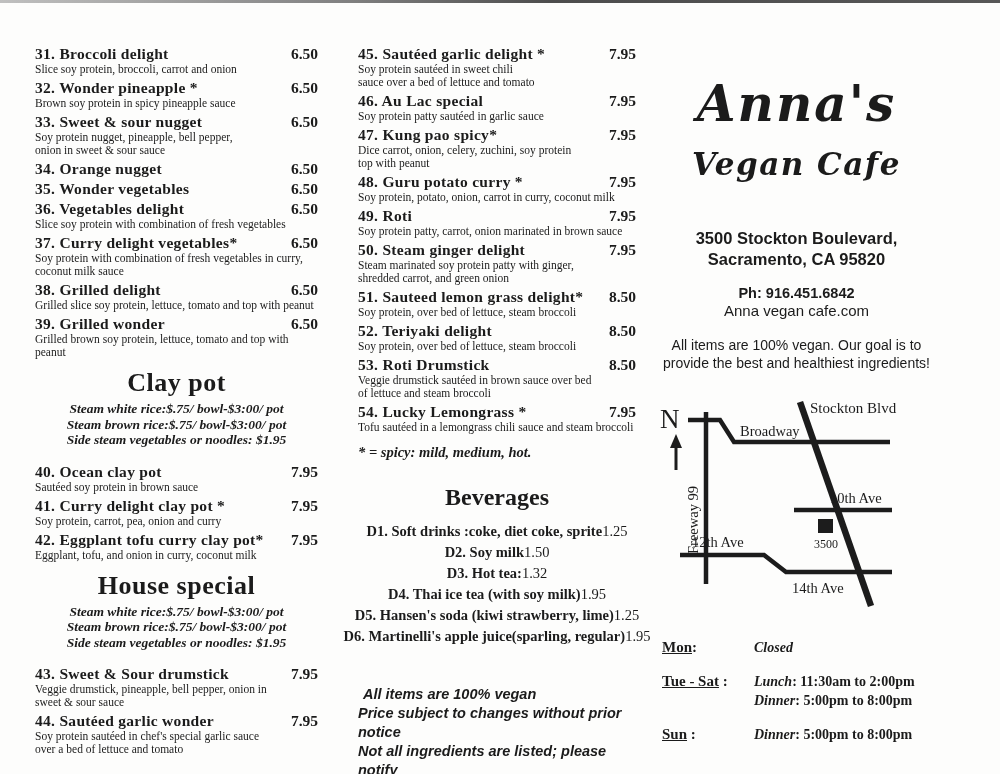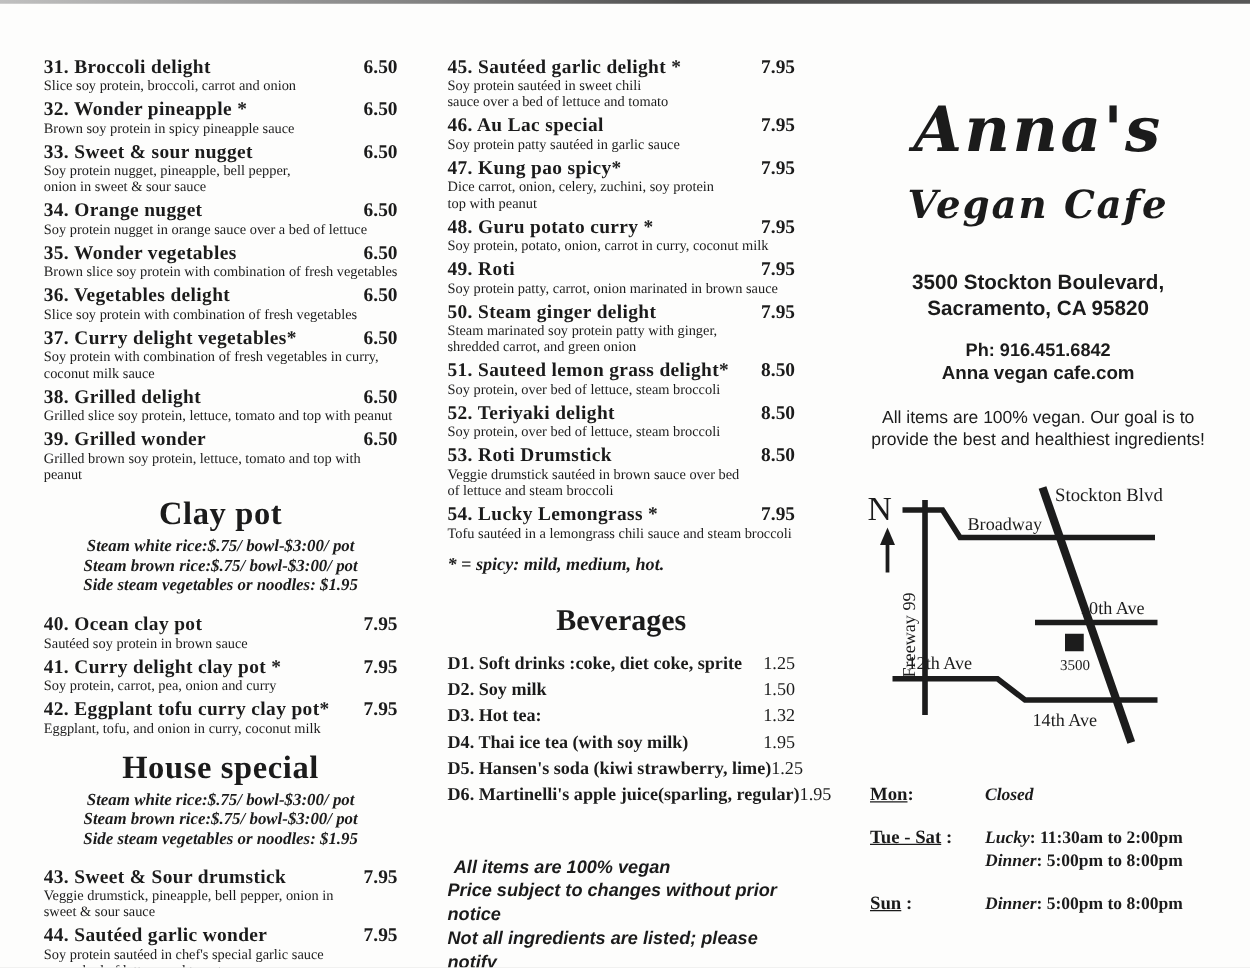--- a/index.html
+++ b/index.html
@@ -14,51 +14,51 @@
     font-family: "Liberation Serif", "DejaVu Serif", serif;
   }
   .scan-line {
     position: absolute; top: 0; left: 0; width: 100%; height: 3px;
     background: linear-gradient(to right, #b5b5b5, #6a6a6a 35%, #2e2e2e 55%, #3a3a3a);
     opacity: 0.85;
   }
   
   .col-left  { position: absolute; left: 35px;  top: 44px; width: 283px; }
   .col-mid   { position: absolute; left: 358px; top: 44px; width: 278px; }
-  .col-right { position: absolute; left: 683px; top: 58px; width: 295px; text-align: center; }
+  .col-right { position: absolute; left: 649px; top: 58px; width: 295px; text-align: center; }
 
   
   .mi { margin-bottom: 1px; }
   .mi-row { display: flex; justify-content: space-between; align-items: center; line-height: 19px; }
   .mi-name { font-weight: bold; font-size: 15.5px; letter-spacing: 0.3px; white-space: nowrap; }
   .mi-price { font-weight: bold; font-size: 15.5px; }
   .mi-desc { font-size: 11.5px; line-height: 13px; white-space: pre-line; margin-bottom: 2px; }
 
   
   .sec-title { text-align: center; font-weight: bold; font-size: 26px; line-height: 30px; margin: 9px 0 3px; letter-spacing: 0.5px; }
   .sec-note  { text-align: center; font-weight: bold; font-style: italic; font-size: 13.5px; line-height: 15.5px; }
   .sec-items { margin-top: 14px; }
 
   
   .spicy-note { font-weight: bold; font-style: italic; font-size: 14.5px; margin-top: 10px; }
   .bev-title { text-align: center; font-weight: bold; font-size: 24px; line-height: 28px; margin: 22px 0 10px; }
-  .bev-row { display: flex; justify-content: space-between; align-items: baseline; line-height: 21px; }
+  .bev-row { display: flex; justify-content: center; align-items: baseline; line-height: 21px; }
   .bev-name { font-weight: bold; font-size: 14.5px; white-space: nowrap; }
   .bev-price { font-weight: normal; font-size: 14.5px; }
 
   
   .disclaimer { margin-top: 38px; font-family: "Liberation Sans", "DejaVu Sans", sans-serif; font-weight: bold; font-style: italic; font-size: 14.5px; line-height: 19px; }
   .disclaimer .d0 { padding-left: 5px; }
 
   
   .r-title1 { font-family: "DejaVu Serif", serif; font-weight: bold; font-style: italic; font-size: 50px; line-height: 56px; letter-spacing: 2px; margin-top: 18px; }
   .r-title2 { font-family: "DejaVu Serif", serif; font-weight: bold; font-style: italic; font-size: 31px; line-height: 40px; letter-spacing: 1.5px; margin-top: 12px; }
-  .r-addr { font-family: "Liberation Sans", sans-serif; font-weight: bold; font-size: 16.5px; line-height: 21px; margin-top: 32px; }
+  .r-addr { font-family: "Liberation Sans", sans-serif; font-weight: bold; font-size: 16.5px; line-height: 21px; margin-top: 44px; }
   .r-phone { font-family: "Liberation Sans", sans-serif; font-weight: bold; font-size: 14.5px; line-height: 17px; margin-top: 15px; }
-  .r-web { font-family: "Liberation Sans", sans-serif; font-weight: bold; font-size: 15px; line-height: 18px; }
+  .r-web { font-family: "Liberation Sans", sans-serif; font-weight: normal; font-size: 15px; line-height: 18px; }
   .r-tagline { font-family: "Liberation Sans", sans-serif; font-size: 14px; line-height: 18px; margin-top: 16px; white-space: pre-line; }
 
   .map-wrap { margin-top: 24px; margin-left: 3px; text-align: left; }
 
   .hours { margin-top: 8px; text-align: left; padding-left: 13px; }
   .hrow { display: flex; margin-bottom: 15px; }
   .hday { width: 92px; font-weight: bold; font-size: 15px; line-height: 19px; flex-shrink: 0; }
   .hday-u { text-decoration: underline; }
   .htimes { font-weight: bold; font-size: 14px; line-height: 19px; }
   .meal { font-style: italic; }
@@ -90,28 +90,26 @@
           <span class="mi-price">6.50</span>
         </div>
       <div class="mi-desc">Soy protein nugget, pineapple, bell pepper,
 onion in sweet &amp; sour sauce</div>
     </div>
     <div class="mi">
       <div class="mi-row">
           <span class="mi-name">34. Orange nugget</span>
           <span class="mi-price">6.50</span>
         </div>
-      <div class="mi-desc">Soy protein nugget in orange sauce over a bed of lettuce</div>
     </div>
     <div class="mi">
       <div class="mi-row">
           <span class="mi-name">35. Wonder vegetables</span>
           <span class="mi-price">6.50</span>
         </div>
-      <div class="mi-desc">Brown slice soy protein with combination of fresh vegetables</div>
     </div>
     <div class="mi">
       <div class="mi-row">
           <span class="mi-name">36. Vegetables delight</span>
           <span class="mi-price">6.50</span>
         </div>
       <div class="mi-desc">Slice soy protein with combination of fresh vegetables</div>
     </div>
     <div class="mi">
       <div class="mi-row">
@@ -346,21 +344,21 @@
     <div class="hours">
       <div class="hrow">
         <span class="hday"><span class="hday-u">Mon</span><span>:</span></span>
         <span class="htimes">
           <span class="meal">Closed</span><span></span>
         </span>
       </div>
       <div class="hrow">
         <span class="hday"><span class="hday-u">Tue - Sat</span><span> :</span></span>
         <span class="htimes">
-          <div><span class="meal">Lucky</span><span>: 11:30am to 2:00pm</span></div>
+          <div><span class="meal">Lunch</span><span>: 11:30am to 2:00pm</span></div>
           <div><span class="meal">Dinner</span><span>:  5:00pm to 8:00pm</span></div>
         </span>
       </div>
       <div class="hrow">
         <span class="hday"><span class="hday-u">Sun</span><span> :</span></span>
         <span class="htimes">
           <span class="meal">Dinner</span><span>:  5:00pm to 8:00pm</span>
         </span>
       </div>
     </div>

